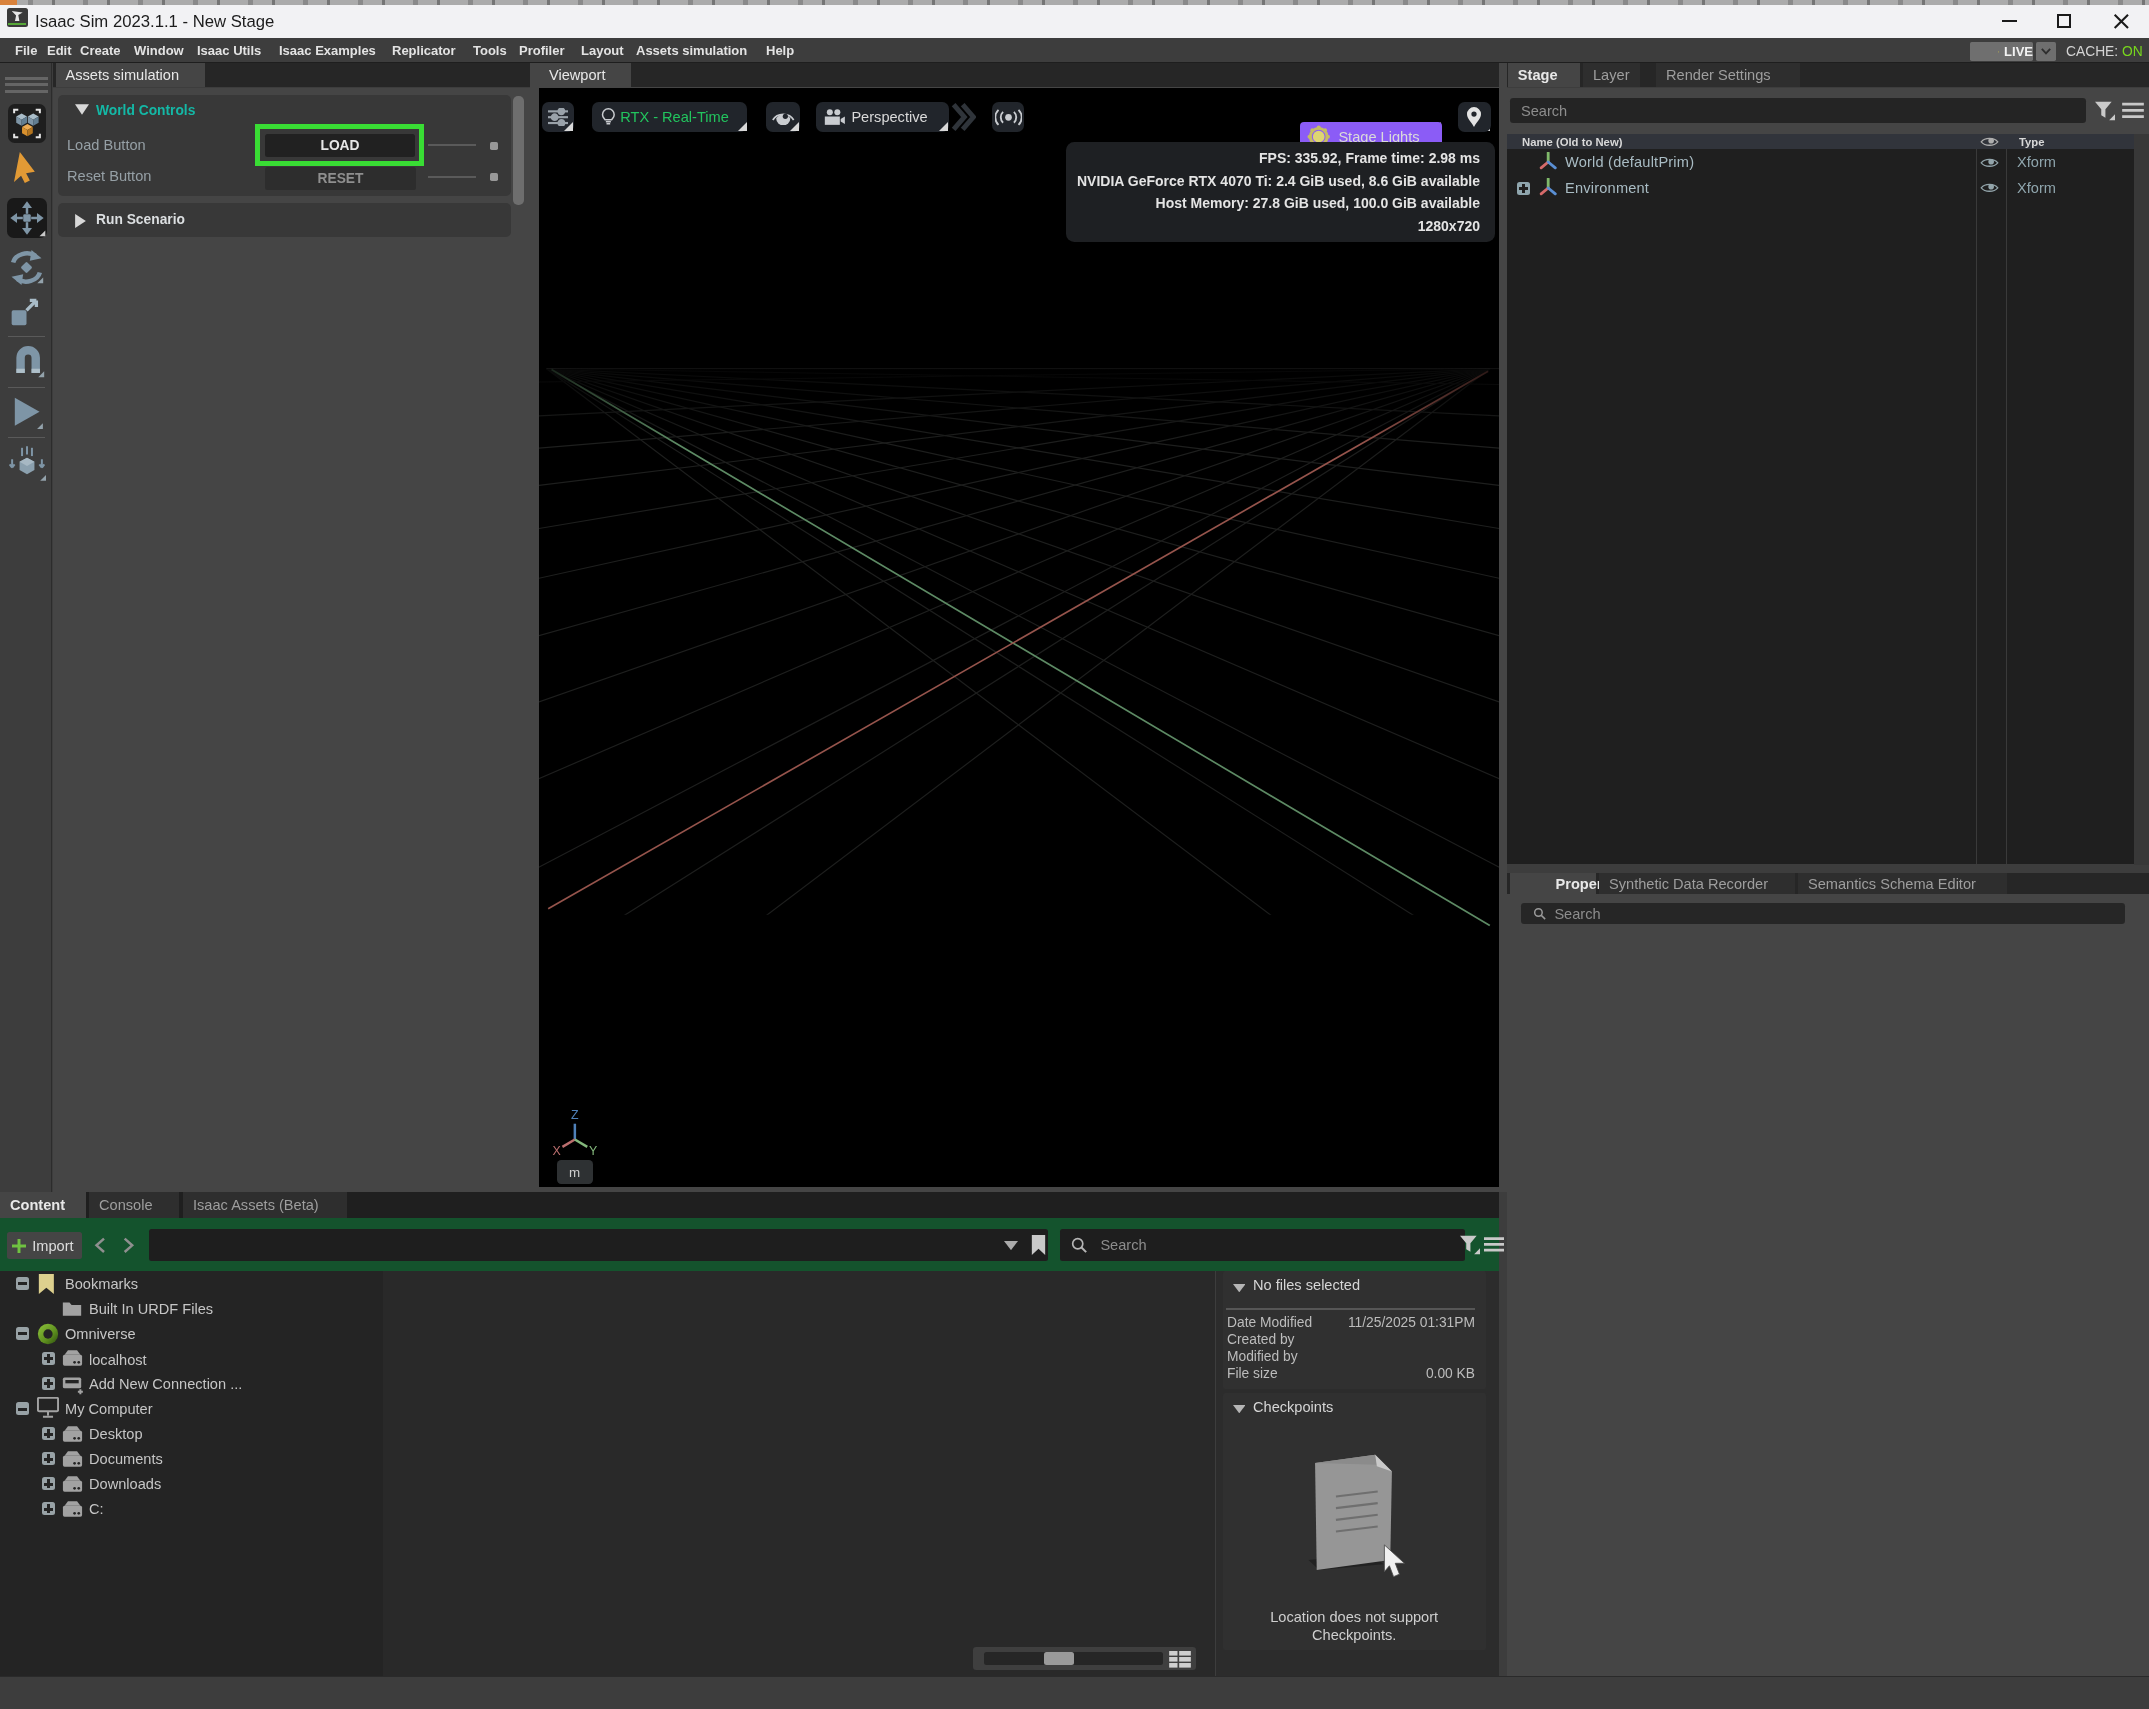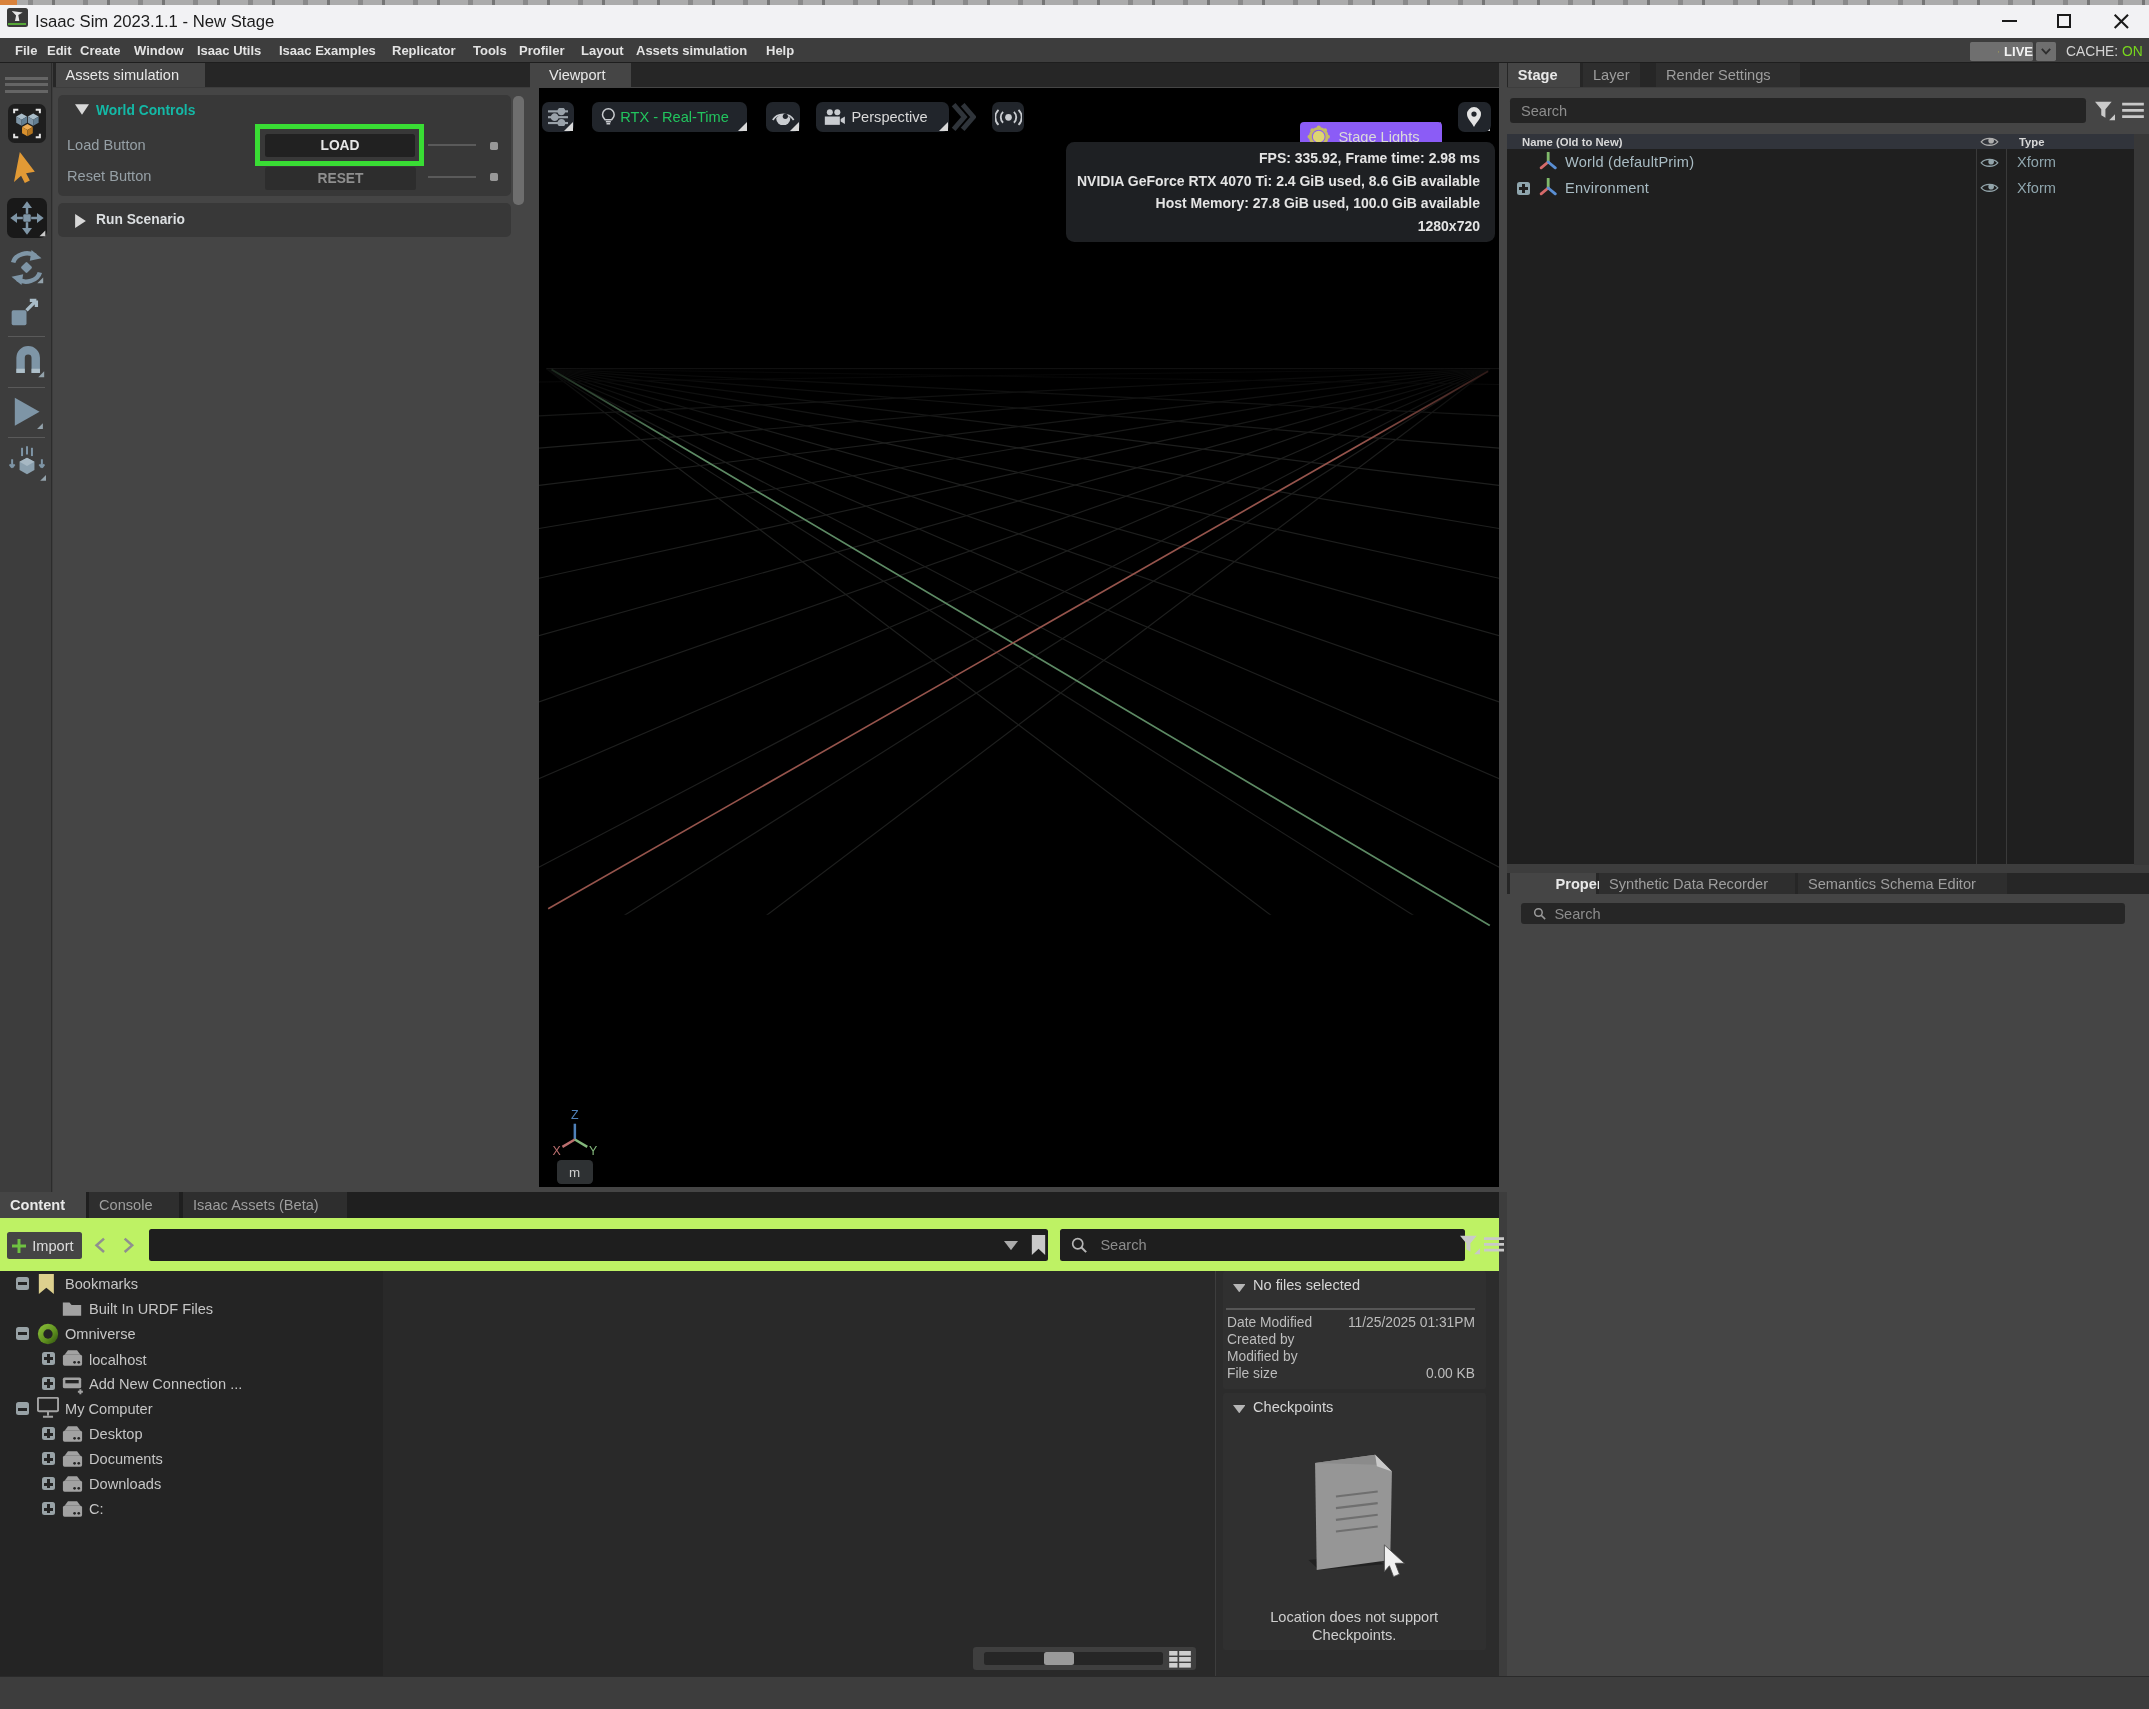--- a/index.html
+++ b/index.html
@@ -389,21 +389,21 @@
         <path d="M10 10 L14.5 14.5" stroke="#9a9a9a" stroke-width="1.8"></path>
       </svg>
     <span style="margin-left:8.3px;font-size:14.6px;color:#8d8d8d;">Search</span>
   </div>
 
   <div class="abs tabrow" style="left:0;top:1192px;width:1499px;height:26px;background:#1f1f1f;">
     <div class="tab active" style="left:0;width:86px;">Content</div>
     <div class="tab" style="left:89px;width:90px;">Console</div>
     <div class="tab" style="left:183px;width:164px;">Isaac Assets (Beta)</div>
   </div>
-  <div class="abs" id="ctoolbar" style="left:0;top:1218px;width:1499px;height:53px;background:#bef264;">
+  <div class="abs" id="ctoolbar" style="left:0;top:1218px;width:1499px;height:53px;background:#14532d;">
     <div class="abs" style="left:6.7px;top:14px;width:75px;height:27px;background:#454545;border-radius:2.5px;display:flex;align-items:center;">
       <svg style="margin-left:5.8px;" width="14" height="14" viewBox="0 0 17 17">
           <path d="M8.5 0 V17 M0 8.5 H17" stroke="#6fc241" stroke-width="3.6"></path>
         </svg>
       <span style="margin-left:5.8px;font-size:14.6px;color:#dedede;">Import</span>
     </div>
     <svg class="abs" style="left:94px;top:19px;" width="11.7" height="16.7" viewBox="0 0 14 20">
         <path d="M12 2 L3 10 L12 18" stroke="#8f8f8f" stroke-width="3" fill="none"></path>
       </svg>
     <svg class="abs" style="left:123px;top:19px;" width="11.7" height="16.7" viewBox="0 0 14 20">

